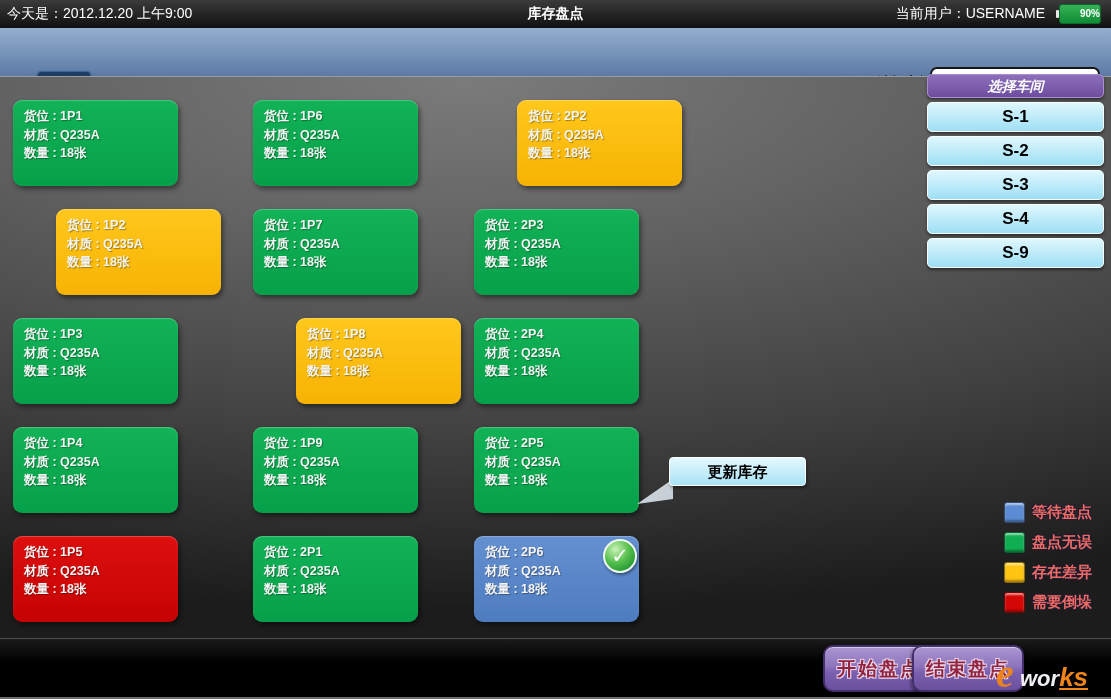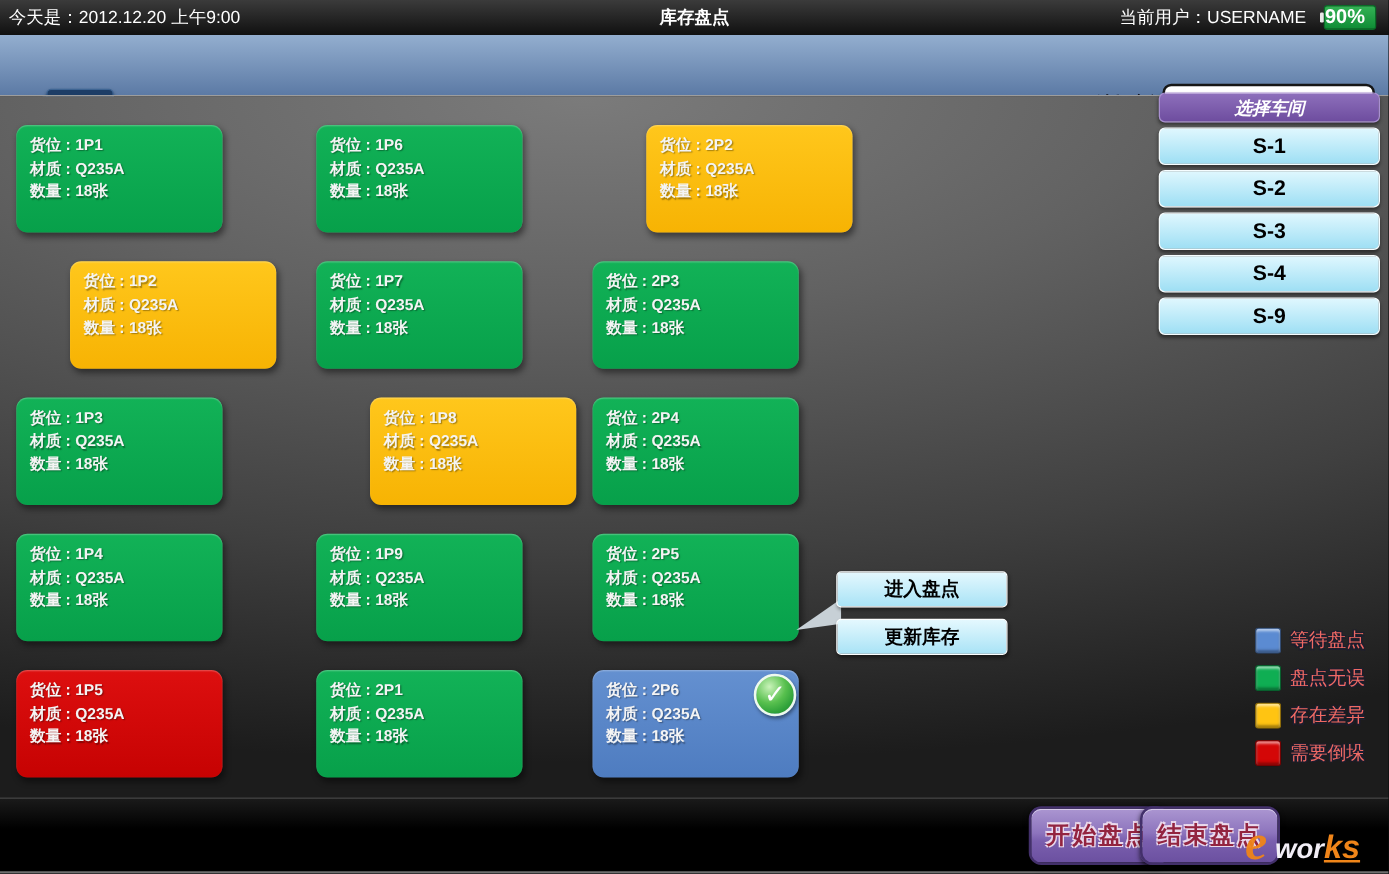--- a/index.html
+++ b/index.html
@@ -7,21 +7,21 @@
     font-family:"Liberation Sans","DejaVu Sans",sans-serif;background:#000;}
 
   
   .top-bar{position:absolute;left:0;top:0;width:1111px;height:28px;
     background:linear-gradient(#3b3b3b,#101010);color:#fff;}
   .top-date{position:absolute;left:7px;top:5px;font-size:14px;}
   .top-title{position:absolute;left:0;right:0;top:5px;text-align:center;font-size:14px;font-weight:bold;}
   .top-user{position:absolute;right:66px;top:5px;font-size:14px;}
   .battery{position:absolute;right:10px;top:4px;width:40px;height:18px;border-radius:3px;
     background:linear-gradient(#34b255,#0f8c35);border:1px solid #0a6b27;
-    color:#fff;font-size:16px;font-weight:bold;text-align:left;line-height:18px;}
+    color:#fff;font-size:10px;font-weight:bold;text-align:right;line-height:18px;}
   .battery::before{content:"";position:absolute;left:-4px;top:5px;width:3px;height:8px;background:#e8e8e8;border-radius:1px;}
 
   
   .nav-bar{position:absolute;left:0;top:28px;width:1111px;height:48px;
     background:linear-gradient(#93aecf,#5c7aa5);}
   .back-arrow{position:absolute;left:18px;top:45px;width:24px;height:26px;background:#1d3d66;
     -webkit-clip-path:polygon(0 50%,100% 0,100% 100%);clip-path:polygon(0 50%,100% 0,100% 100%);}
   .back-btn{position:absolute;left:37px;top:43px;width:52px;height:29px;background:#1d3d66;
     border:1px solid #3d6493;border-radius:4px;color:#fff;font-size:15px;font-weight:bold;
     text-align:center;line-height:29px;letter-spacing:3px;box-shadow:0 2px 3px rgba(0,0,0,.4);cursor:pointer;}
@@ -71,21 +71,21 @@
     color:#000;font-size:15px;font-weight:bold;text-align:center;line-height:27px;
     box-shadow:1px 2px 3px rgba(0,0,0,.4);cursor:pointer;}
 
   
   .legend{position:absolute;left:1004px;top:502px;display:flex;flex-direction:column;gap:10px;}
   .legend-row{display:flex;align-items:center;gap:7px;height:20px;}
   .legend-swatch{width:19px;height:19px;border-radius:3px;border:1px solid rgba(0,0,0,.45);
     box-shadow:inset 0 2px 2px rgba(255,255,255,.55), inset 0 -2px 2px rgba(0,0,0,.35);}
   .legend-swatch.blue{background:#5b8bd2;} .legend-swatch.green{background:#0fae53;}
   .legend-swatch.yellow{background:#ffc412;} .legend-swatch.red{background:#d40707;}
-  .legend-label{font-size:15px;font-weight:normal;color:#ef6a64;
+  .legend-label{font-size:15px;font-weight:bold;color:#ef6a64;
     text-shadow:-1px -1px 0 #1d1d30,1px -1px 0 #1d1d30,-1px 1px 0 #1d1d30,1px 1px 0 #1d1d30;}
 
   
   .bottom-bar{position:absolute;left:0;top:638px;width:1111px;height:61px;
     background:linear-gradient(#1a1a1a,#000 40%);border-top:1px solid #4e4e4e;box-sizing:border-box;}
   .bottom-bar::after{content:"";position:absolute;left:0;bottom:0;width:100%;height:2px;background:#6e6e6e;}
   .action-btn{position:absolute;top:645px;width:112px;height:47px;border-radius:10px;box-sizing:border-box;
     background:linear-gradient(180deg,#ab96d1 0%,#8d74bd 45%,#7a5fae 60%,#6b50a0 100%);
     border:2px solid #43306b;box-shadow:inset 0 1px 0 rgba(255,255,255,.5),0 2px 4px rgba(0,0,0,.7);
     color:#932440;font-size:19px;font-weight:bold;text-align:center;line-height:43px;letter-spacing:2px;
@@ -204,21 +204,20 @@
         <div class="card-line">材质 : Q235A</div>
         <div class="card-line">数量 : 18张</div>
         <span class="check-badge">✓</span>
       </div>
     </div>
 
   <svg class="ctx-tri" viewBox="0 0 36 27">
     <polygon points="0,25 36,0 36,20" fill="#c7d0d6"></polygon>
   </svg>
   <div class="ctx-menu">
-      <div class="ctx-item">进入盘点</div>
       <div class="ctx-item">更新库存</div>
     </div>
 
   <div class="dd-list">
     <div class="dd-header">选择车间</div>
   <div class="dd-item">S-1</div>
       <div class="dd-item">S-2</div>
       <div class="dd-item">S-3</div>
       <div class="dd-item">S-4</div>
       <div class="dd-item">S-9</div>

